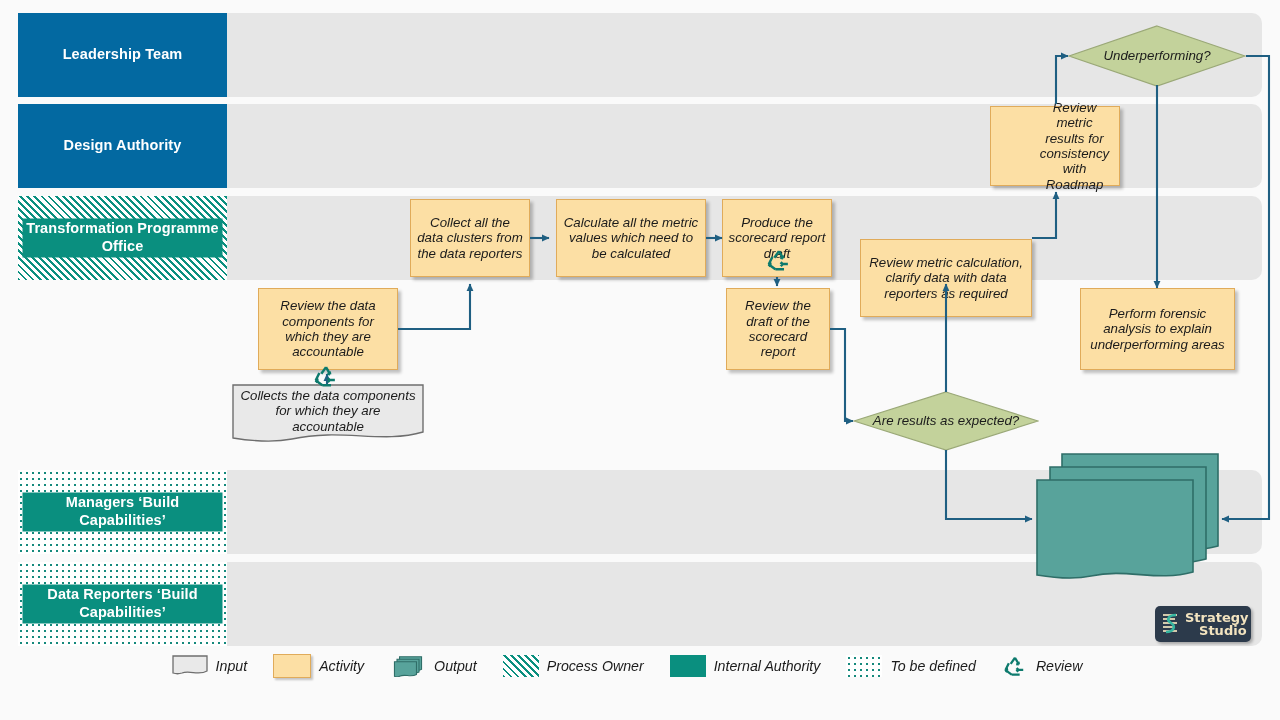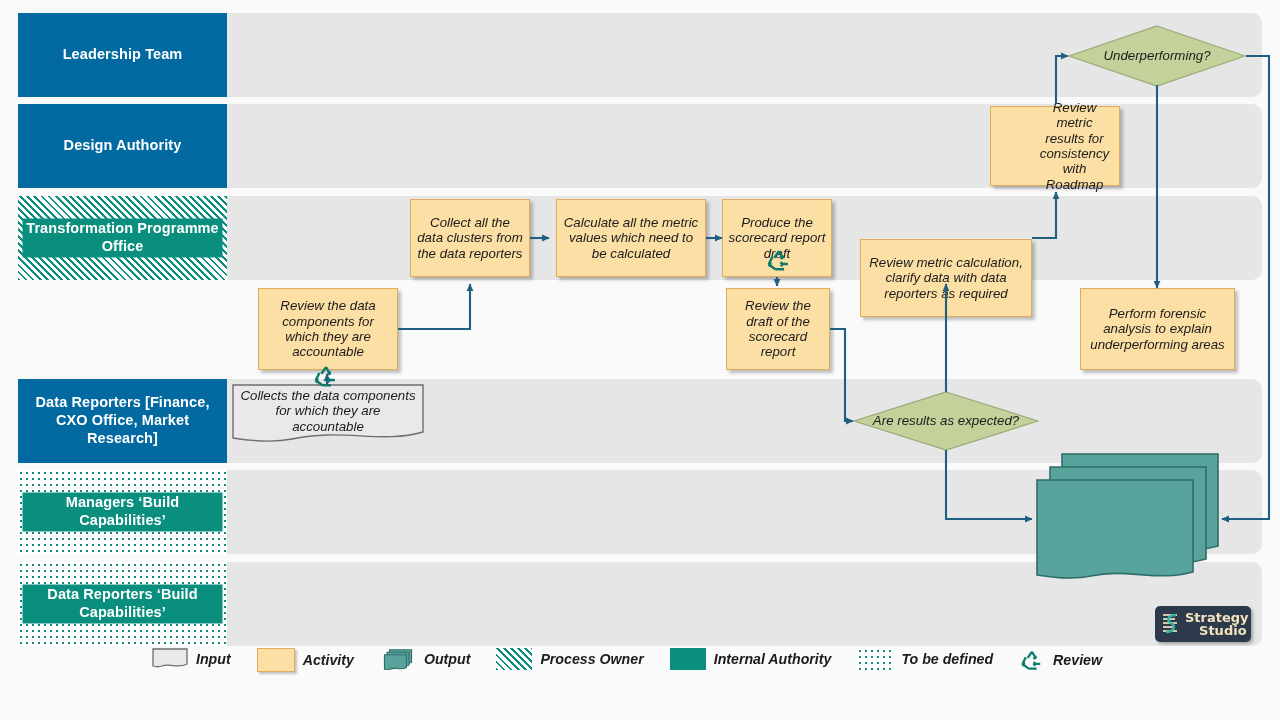--- a/index.html
+++ b/index.html
@@ -65,21 +65,21 @@
         display:flex;align-items:center;gap:3px;padding-left:5px;
         box-sizing:border-box;}
   #logo .ltxt{display:flex;flex-direction:column;align-items:flex-start;
               line-height:1.0;}
   #logo .ltxt b{color:#f2e3bf;font-size:13px;font-weight:bold;
                 font-family:"DejaVu Sans",sans-serif;}
   #logo .ltxt b.second{align-self:flex-end;padding-right:2px;}
 
   
   #legend{position:absolute;left:0;top:648px;width:1280px;height:36px;
-          display:flex;align-items:flex-start;justify-content:center;gap:0px;font-weight:bold;}
+          display:flex;align-items:center;justify-content:center;gap:0px;}
   .leg{display:flex;align-items:center;gap:8px;margin-right:26px;}
   .leg .lbl{font-style:italic;font-size:14.2px;color:#1b1b1b;white-space:nowrap;}
   .sw{width:36px;height:22px;position:relative;flex:none;}
   .sw-activity{background:#fcdfa4;border:1px solid #e0ab5a;
                box-shadow:2px 2px 2px rgba(0,0,0,.22);}
   .sw-internal{background:#0a8f7f;}
   .sw-hatch{background-color:#ffffff;
     background-image:repeating-linear-gradient(45deg,
         #0a8f7f 0px,#0a8f7f 2px,#ffffff 2px,#ffffff 5px);}
   .sw-dots{background-color:#ffffff;
@@ -99,25 +99,20 @@
   <div class="lane" style="top:104px;height:84px;">
     <div class="lane-head head-solid">
       <span>Design Authority</span>
     </div>
   </div>
   <div class="lane" style="top:196px;height:84px;">
     <div class="lane-head head-hatch">
       <span>Transformation Programme Office</span>
     </div>
   </div>
-  <div class="lane" style="top:379px;height:84px;">
-    <div class="lane-head head-solid">
-      <span>Data Reporters [Finance, CXO Office, Market Research]</span>
-    </div>
-  </div>
   <div class="lane" style="top:470px;height:84px;">
     <div class="lane-head head-dots">
       <span>Managers ‘Build Capabilities’</span>
     </div>
   </div>
   <div class="lane" style="top:562px;height:84px;">
     <div class="lane-head head-dots">
       <span>Data Reporters ‘Build Capabilities’</span>
     </div>
   </div>

